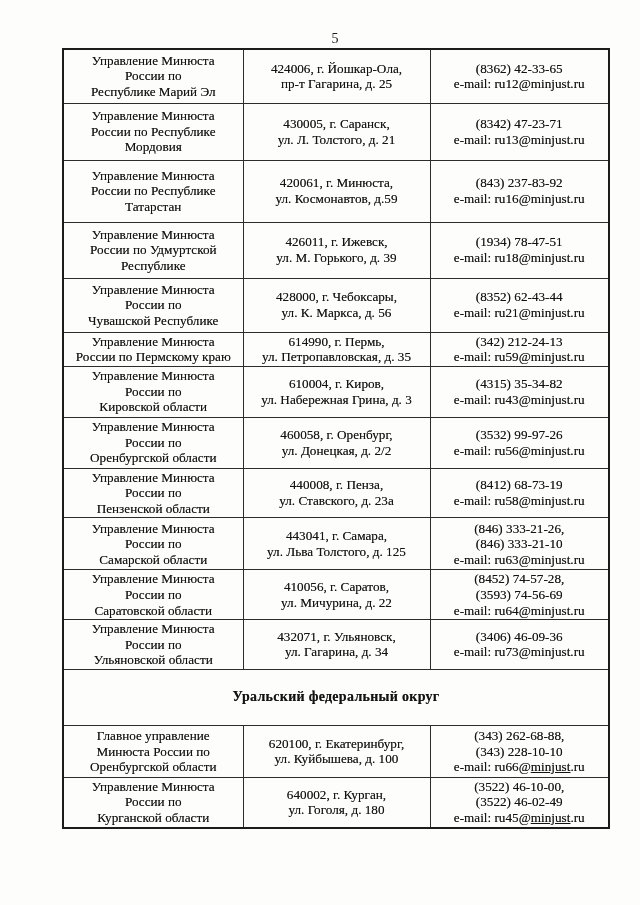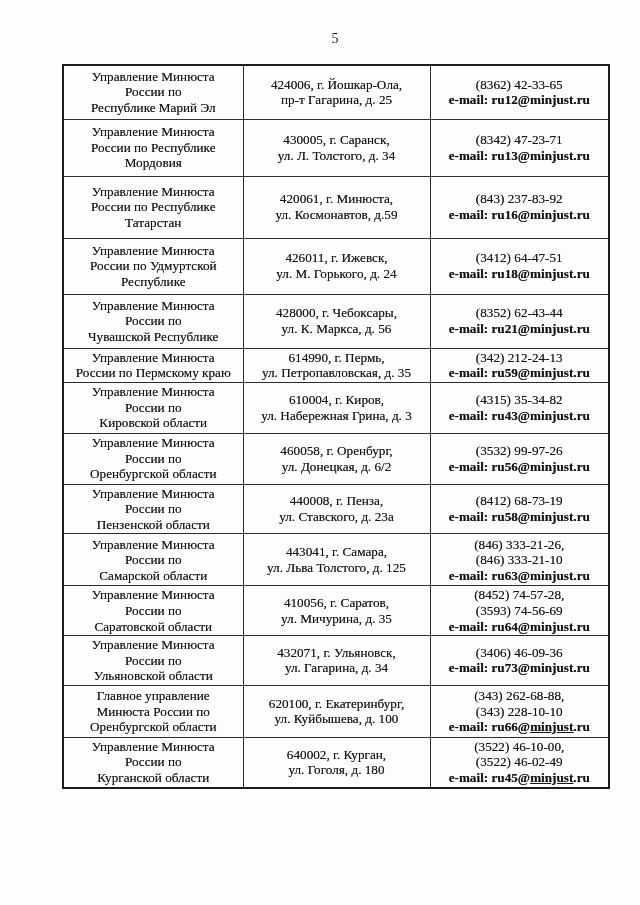--- a/index.html
+++ b/index.html
@@ -20,42 +20,42 @@
     top: 31px;
     left: 62px;
     width: 546px;
     text-align: center;
     font-size: 14px;
     color: #1a1a1a;
   }
   table.directory {
     position: absolute;
     left: 62px;
-    top: 64px;
+    top: 48px;
     width: 546px;
     border-collapse: collapse;
     table-layout: fixed;
     border: 2.2px solid #1c1c1c;
   }
   col.c1 { width: 180px; }
   col.c2 { width: 187px; }
   col.c3 { width: 179px; }
   td {
     border: 1.6px solid #2c2c2c;
     text-align: center;
     vertical-align: middle;
     font-size: 13.2px;
     line-height: 1.18;
     padding: 1px 3px;
     color: #131313;
     text-shadow: 0 0 0.5px rgba(10,10,10,0.55);
   }
   td.name, td.addr { white-space: pre-line; }
   .phones { white-space: pre-line; }
-  .email  { white-space: nowrap; font-weight: bold; }
+  .email  { white-space: nowrap; }
   .email .u { text-decoration: underline; }
   td.section {
     font-weight: bold;
     font-size: 14px;
     letter-spacing: 0.3px;
     padding: 4px 2px;
   }
 </style>
 </head>
 <body>
@@ -80,21 +80,21 @@
         <div class="phones">(8362) 42-33-65</div>
         <div class="email"><span>e-mail: ru12@minjust.ru</span><span class="u"></span><span></span></div>
       </td>
     </tr>
 
     <tr style="height:57px">
       <td class="name">Управление Минюста
 России по Республике
 Мордовия</td>
       <td class="addr">430005, г. Саранск,
-ул. Л. Толстого, д. 34</td>
+ул. Л. Толстого, д. 21</td>
       <td class="contact">
         <div class="phones">(8342) 47-23-71</div>
         <div class="email"><span>e-mail: ru13@minjust.ru</span><span class="u"></span><span></span></div>
       </td>
     </tr>
 
     <tr style="height:62px">
       <td class="name">Управление Минюста
 России по Республике
 Татарстан</td>
@@ -104,23 +104,23 @@
         <div class="phones">(843) 237-83-92</div>
         <div class="email"><span>e-mail: ru16@minjust.ru</span><span class="u"></span><span></span></div>
       </td>
     </tr>
 
     <tr style="height:56px">
       <td class="name">Управление Минюста
 России по Удмуртской
 Республике</td>
       <td class="addr">426011, г. Ижевск,
-ул. М. Горького, д. 24</td>
-      <td class="contact">
-        <div class="phones">(3412) 64-47-51</div>
+ул. М. Горького, д. 39</td>
+      <td class="contact">
+        <div class="phones">(1934) 78-47-51</div>
         <div class="email"><span>e-mail: ru18@minjust.ru</span><span class="u"></span><span></span></div>
       </td>
     </tr>
 
     <tr style="height:54px">
       <td class="name">Управление Минюста
 России по
 Чувашской Республике</td>
       <td class="addr">428000, г. Чебоксары,
 ул. К. Маркса, д. 56</td>
@@ -151,21 +151,21 @@
         <div class="phones">(4315) 35-34-82</div>
         <div class="email"><span>e-mail: ru43@minjust.ru</span><span class="u"></span><span></span></div>
       </td>
     </tr>
 
     <tr style="height:51px">
       <td class="name">Управление Минюста
 России по
 Оренбургской области</td>
       <td class="addr">460058, г. Оренбург,
-ул. Донецкая, д. 6/2</td>
+ул. Донецкая, д. 2/2</td>
       <td class="contact">
         <div class="phones">(3532) 99-97-26</div>
         <div class="email"><span>e-mail: ru56@minjust.ru</span><span class="u"></span><span></span></div>
       </td>
     </tr>
 
     <tr style="height:47px">
       <td class="name">Управление Минюста
 России по
 Пензенской области</td>
@@ -188,40 +188,43 @@
 (846) 333-21-10</div>
         <div class="email"><span>e-mail: ru63@minjust.ru</span><span class="u"></span><span></span></div>
       </td>
     </tr>
 
     <tr style="height:47px">
       <td class="name">Управление Минюста
 России по
 Саратовской области</td>
       <td class="addr">410056, г. Саратов,
-ул. Мичурина, д. 35</td>
+ул. Мичурина, д. 22</td>
       <td class="contact">
         <div class="phones">(8452) 74-57-28,
 (3593) 74-56-69</div>
         <div class="email"><span>e-mail: ru64@minjust.ru</span><span class="u"></span><span></span></div>
       </td>
     </tr>
 
     <tr style="height:47px">
       <td class="name">Управление Минюста
 России по
 Ульяновской области</td>
       <td class="addr">432071, г. Ульяновск,
 ул. Гагарина, д. 34</td>
       <td class="contact">
         <div class="phones">(3406) 46-09-36</div>
         <div class="email"><span>e-mail: ru73@minjust.ru</span><span class="u"></span><span></span></div>
       </td>
     </tr>
 
+    <tr style="height:56px">
+      <td colspan="3" class="section">Уральский федеральный округ</td>
+    </tr>
 
     <tr style="height:52px">
       <td class="name">Главное управление
 Минюста России по
 Оренбургской области</td>
       <td class="addr">620100, г. Екатеринбург,
 ул. Куйбышева, д. 100</td>
       <td class="contact">
         <div class="phones">(343) 262-68-88,
 (343) 228-10-10</div>

